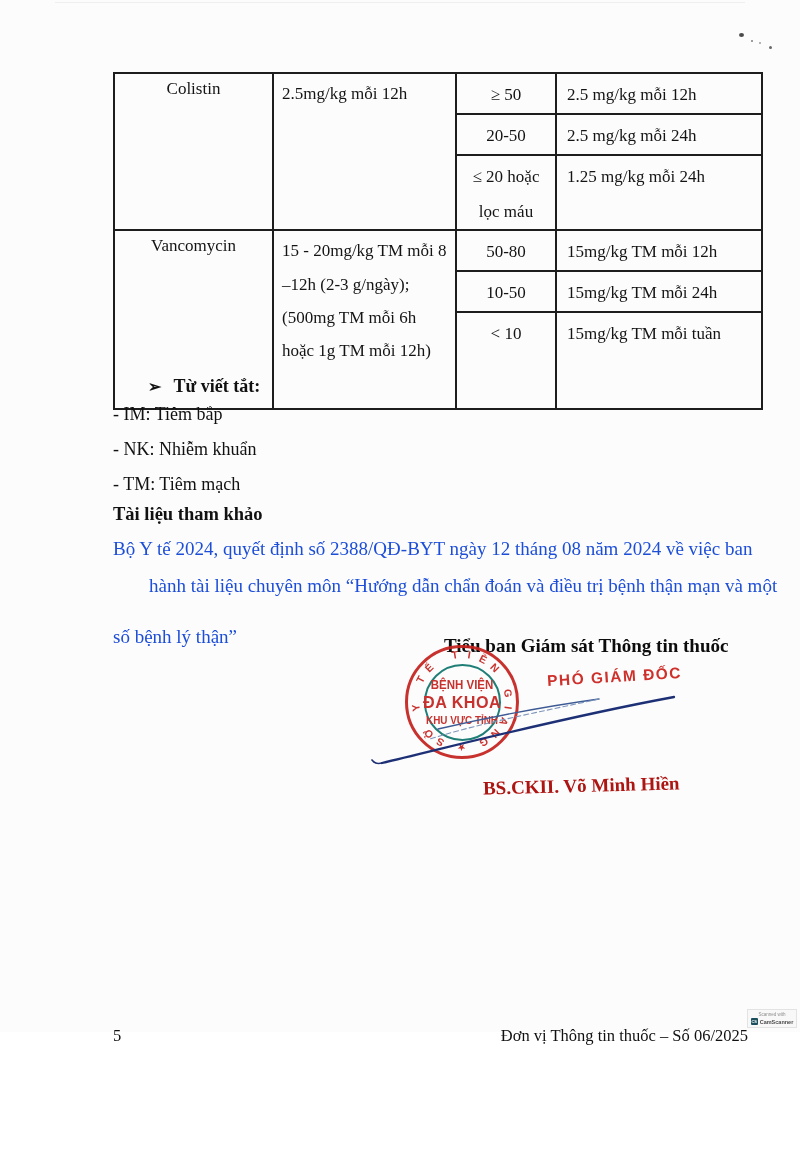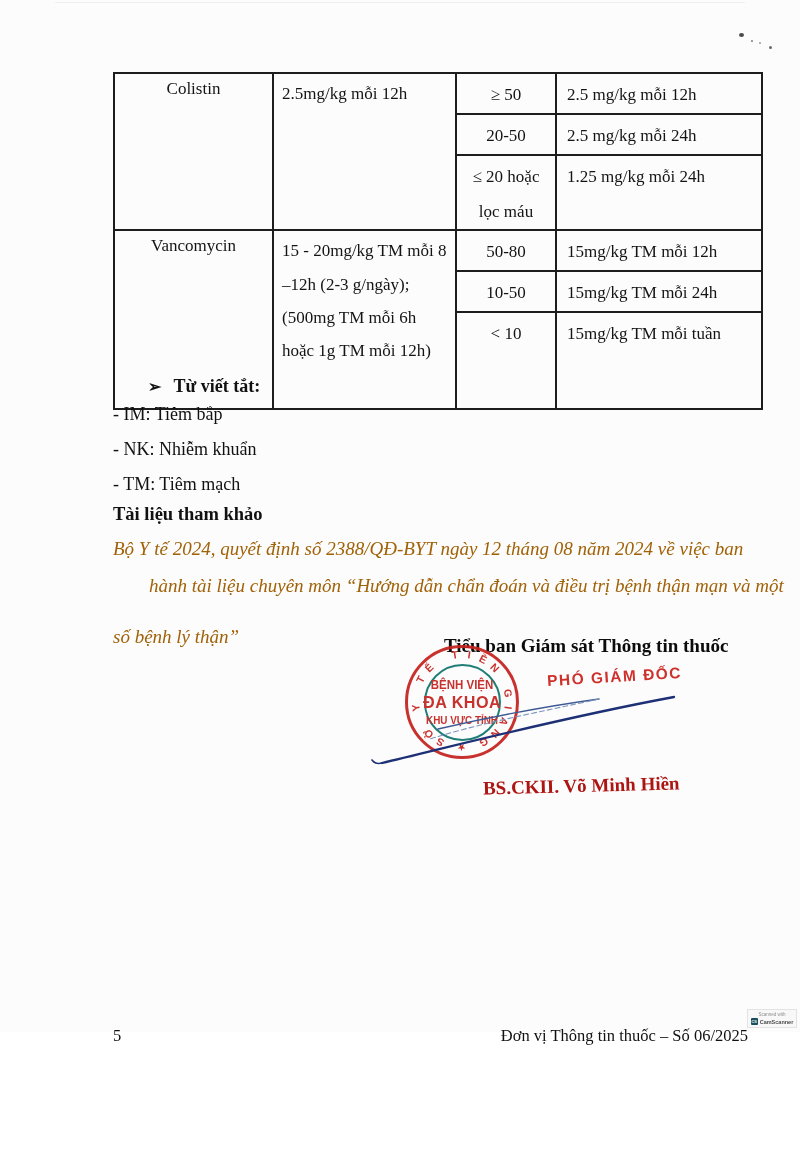--- a/index.html
+++ b/index.html
@@ -20,21 +20,21 @@
   tr.r1{height:35px;} tr.r2{height:33px;} tr.r3{height:66px;}
   tr.r4{height:35px;} tr.r5{height:32px;} tr.r6{height:97px;}
 
   
   .abs{position:absolute;}
   .tvt{left:148px;top:376px;font-weight:bold;font-size:18px;}
   .tvt .arrow{display:inline-block;margin-right:12px;font-size:16px;}
   .ab-item{left:113px;font-size:18px;}
   .ab-1{top:404px;} .ab-2{top:439px;} .ab-3{top:474px;}
   .tlkt{left:113px;top:504px;font-weight:bold;font-size:18.5px;}
-  .ref-line{left:113px;width:660px;font-style:italic;font-size:19px;color:#a16207;}
+  .ref-line{left:113px;width:660px;font-size:19px;color:#1d4ed8;}
   .ref-1{top:538px;} .ref-2{top:575px;margin-left:36px;} .ref-3{top:612px;margin-top:14px;}
 
   
   .committee{left:444px;top:635px;font-weight:bold;font-size:19px;color:#0c0c0c;white-space:nowrap;}
   .role-stamp{left:547px;top:668px;font-family:"Liberation Sans","DejaVu Sans",sans-serif;
               font-weight:bold;font-size:15.5px;letter-spacing:1.5px;color:#cb201a;
               transform:rotate(-3.5deg);white-space:nowrap;opacity:.92;}
   .signer{left:483px;top:775px;font-weight:bold;font-size:19px;color:#ad1512;
           transform:rotate(-1.5deg);white-space:nowrap;}
 

